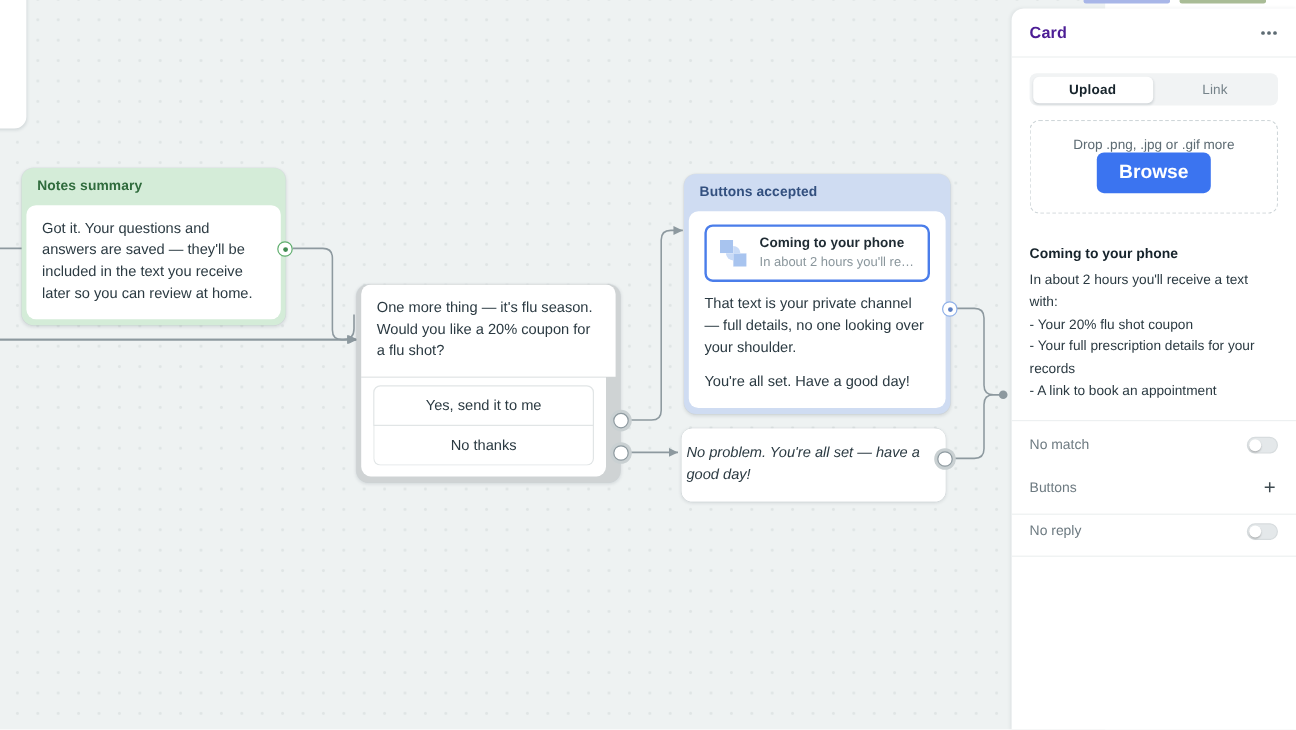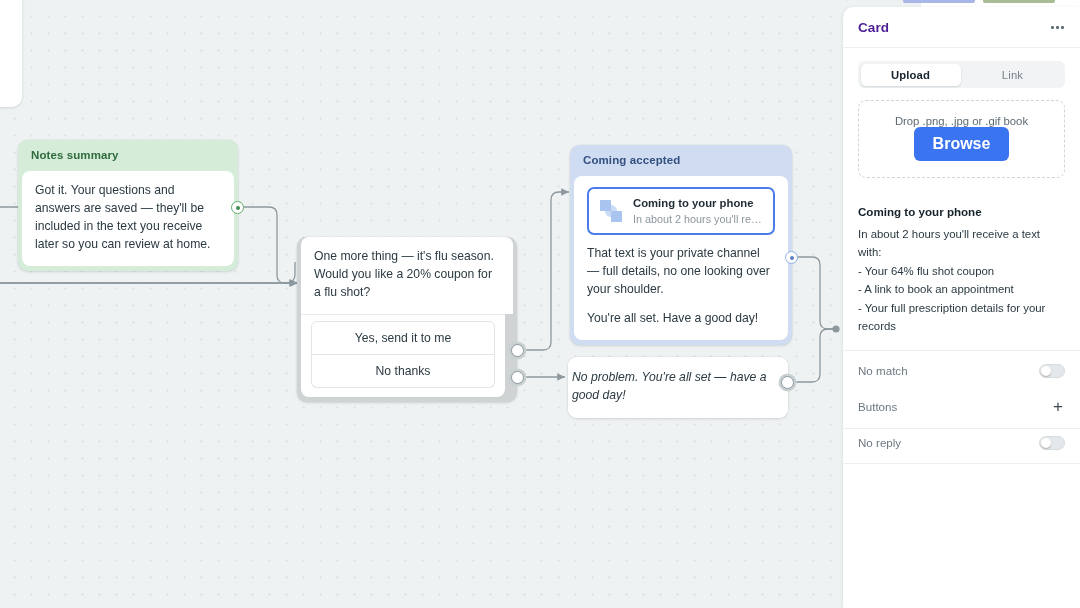--- a/index.html
+++ b/index.html
@@ -242,21 +242,21 @@
       </div>
       <div class="node-btns">
         <div class="btn-row">Yes, send it to me</div>
         <div class="btn-row">No thanks</div>
       </div>
     </div>
     <div class="port ring-grey" style="left:511px; top:344px;"></div>
     <div class="port ring-grey" style="left:511px; top:371px;"></div>
 
     <div class="node n-blue" style="left:570px; top:145px; width:222px;">
-      <div class="node-hdr">Coming accepted</div>
+      <div class="node-hdr">Buttons accepted</div>
       <div class="node-body">
         <div class="card-chip">
           <span class="chip-thumb">
             <svg viewBox="0 0 26 26" width="26" height="26">
               <path d="M2 2 H13 V13 H2 Z" fill="#a8c4ef"></path>
               <path d="M13 13 H24 V24 H13 Z" fill="#a8c4ef"></path>
               <path d="M13 2 H24 V13 H13 Z" fill="#ffffff"></path>
               <path d="M2 13 H13 V24 H2 Z" fill="#ffffff"></path>
               <path d="M13 7 a6 6 0 0 1 6 6 h-6 z" fill="#c9dbf7"></path>
               <path d="M13 13 v6 a6 6 0 0 1 -6 -6 z" fill="#c9dbf7"></path>
@@ -296,31 +296,31 @@
       </span>
     </div>
 
     <div class="pnl-sec">
       <div class="seg">
         <div class="seg-item active">Upload</div>
         <div class="seg-item">Link</div>
       </div>
 
       <div class="dropzone">
-        <div class="dz-text">Drop .png, .jpg or .gif book</div>
+        <div class="dz-text">Drop .png, .jpg or .gif more</div>
         <button class="browse-btn">Browse</button>
       </div>
     </div>
 
     <div class="blk" style="border-bottom:1px solid #edf0f1; margin-top:13px;">
       <div class="blk-title">Coming to your phone</div>
       <div class="blk-line">In about 2 hours you'll receive a text with:</div>
-      <div class="blk-line">- Your 64% flu shot coupon</div>
+      <div class="blk-line">- Your 20% flu shot coupon</div>
+      <div class="blk-line">- Your full prescription details for your records</div>
       <div class="blk-line">- A link to book an appointment</div>
-      <div class="blk-line">- Your full prescription details for your records</div>
     </div>
 
     <div class="row" style="border-bottom:none; padding-bottom:7px;">
       <span class="row-label muted">No match</span>
       <span class="toggle"></span>
     </div>
 
     <div class="row">
       <span class="row-label muted">Buttons</span>
       <span class="plus">+</span>

